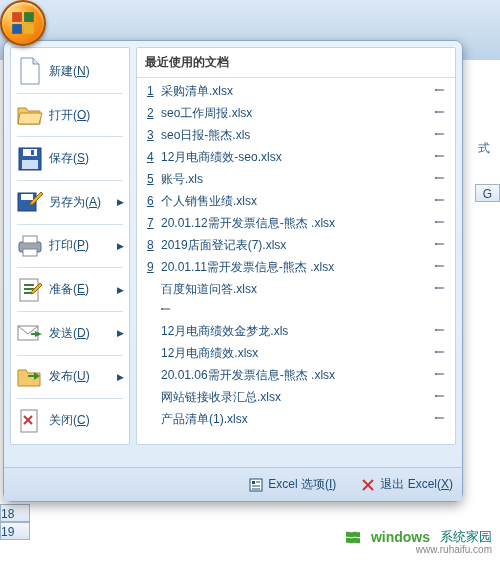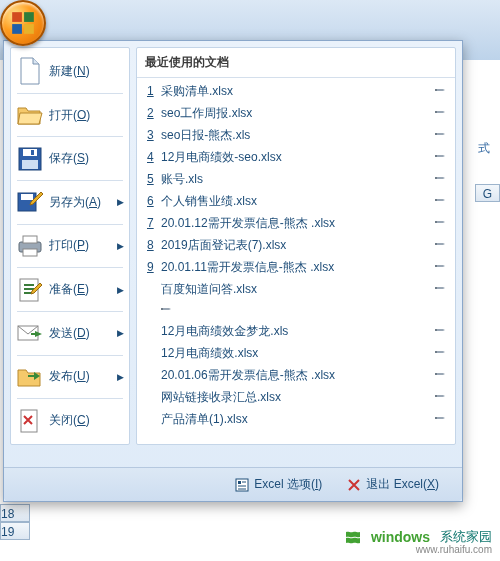--- a/index.html
+++ b/index.html
@@ -68,21 +68,21 @@
   .office-btn svg { width: 26px; height: 26px; }
 
   .menu-panel {
     position: absolute;
     top: 40px;
     left: 3px;
     width: 460px;
     height: 462px;
     background: linear-gradient(180deg, #eaf2fb 0%, #dfebf8 100%);
     border: 1px solid #8aa7ca;
-    border-radius: 0;
+    border-radius: 8px;
     box-shadow: 0 4px 12px rgba(0,0,0,.35);
     z-index: 15;
     display: flex;
     flex-direction: column;
   }
   .menu-body {
     flex: 1;
     display: flex;
     padding: 6px;
     min-height: 0;
@@ -168,21 +168,21 @@
   .ritem .fname { flex: 1; }
   .ritem .pin {
     width: 14px;
     height: 14px;
     color: #8898aa;
     flex-shrink: 0;
   }
 
   .menu-footer {
     height: 34px;
-    padding: 4px 14px;
+    padding: 4px 0;
     display: flex;
     justify-content: flex-end;
     align-items: center;
     gap: 6px;
     background: linear-gradient(180deg, #dce8f5, #cdddf0);
     border-top: 1px solid #b5c8df;
     border-radius: 0 0 4px 4px;
     margin-top: 16px;
   }
   .fbtn {

